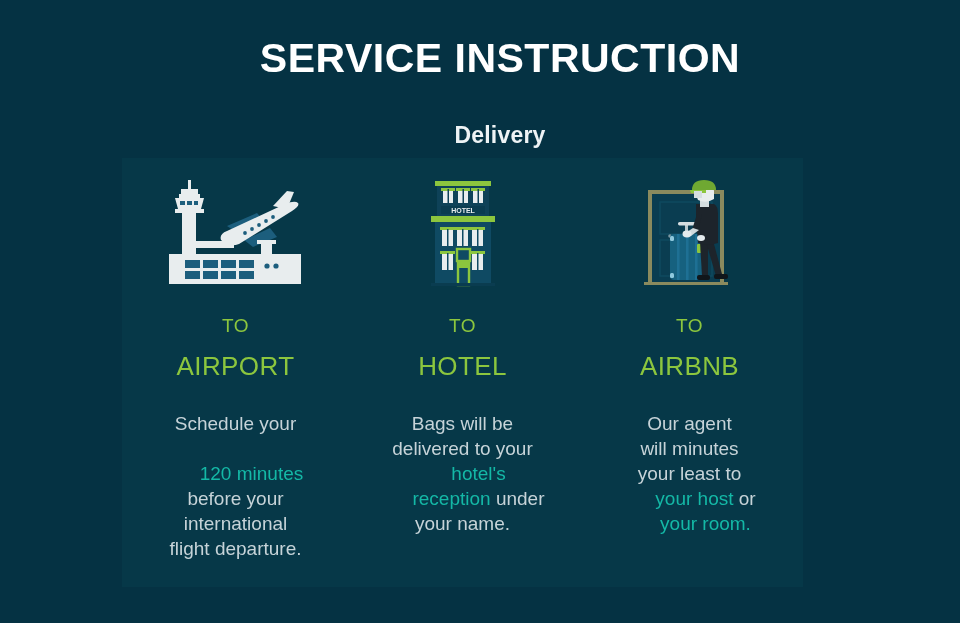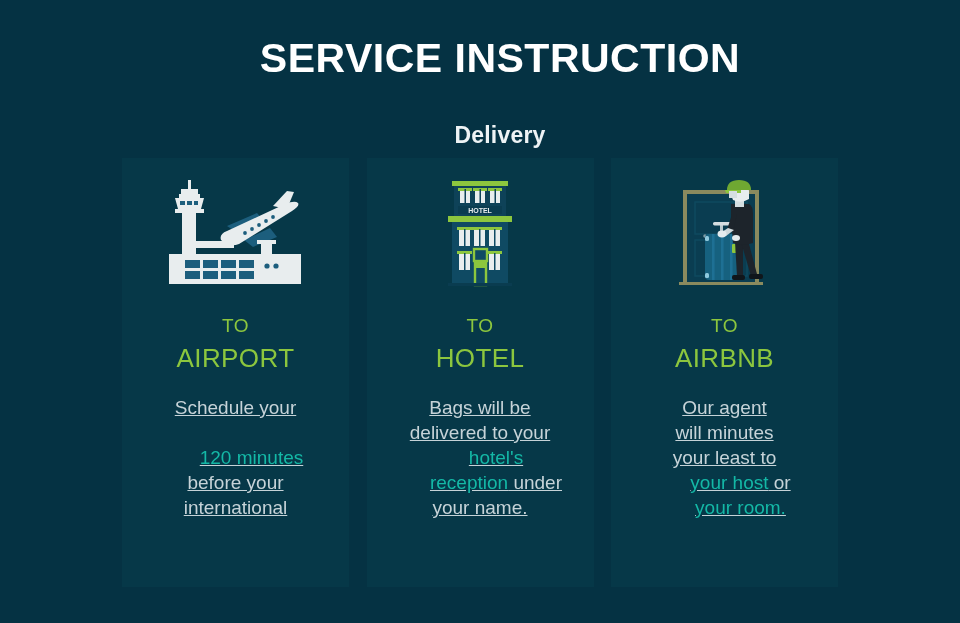--- a/index.html
+++ b/index.html
@@ -30,21 +30,20 @@
     padding-top:27px;
     letter-spacing:.2px;
   }
 
   
   .cards{
     position:absolute;
     left:122px;top:158px;
     width:716px;height:429px;
     display:flex;
-    justify-content:space-between;
   }
   .card{
     width:227px;
     height:429px;
     background:#063848;
     box-sizing:border-box;
     display:flex;
     flex-direction:column;
     align-items:center;
   }
@@ -63,33 +62,32 @@
     font-size:19px;
     line-height:1;
     margin:0;
     padding-top:8px;
     letter-spacing:.4px;
   }
   .heading-dest{
     color:#8CC63E;
     font-size:26px;
     line-height:1;
-    margin:0;
+    margin:8px;
     padding-top:10px;
     letter-spacing:.4px;
   }
   .body-text{
     color:#C6D3D8;
     font-size:19px;
     line-height:25px;
     text-align:center;
     margin:0;
     padding-top:24px;
     width:190px;
-    text-decoration:underline;
   }
   .hl{color:#14b8a6;margin-left:32px;}
 </style>
 </head>
 <body>
 
 <div class="page">
 
   <div class="header">
     <h1 class="title">SERVICE INSTRUCTION</h1>
@@ -147,20 +145,21 @@
         </svg>
       </div>
       <p class="heading-to">TO</p>
       <p class="heading-dest">AIRPORT</p>
       <p class="body-text">
         <span>Schedule your</span><br>
         <br>
         <span class="hl">120 minutes</span><br>
         <span>before your</span><br>
         <span>international</span><br>
+        <span>flight departure.</span>
       </p>
     </div>
 
     <div class="card">
       <div class="icon-wrap">
         <svg width="76" height="112" viewBox="0 0 76 112">
 
           <rect x="10" y="2" width="56" height="5" fill="#8CC63E"></rect>
 
           <rect x="12" y="7" width="52" height="30" fill="#0E4258"></rect>

